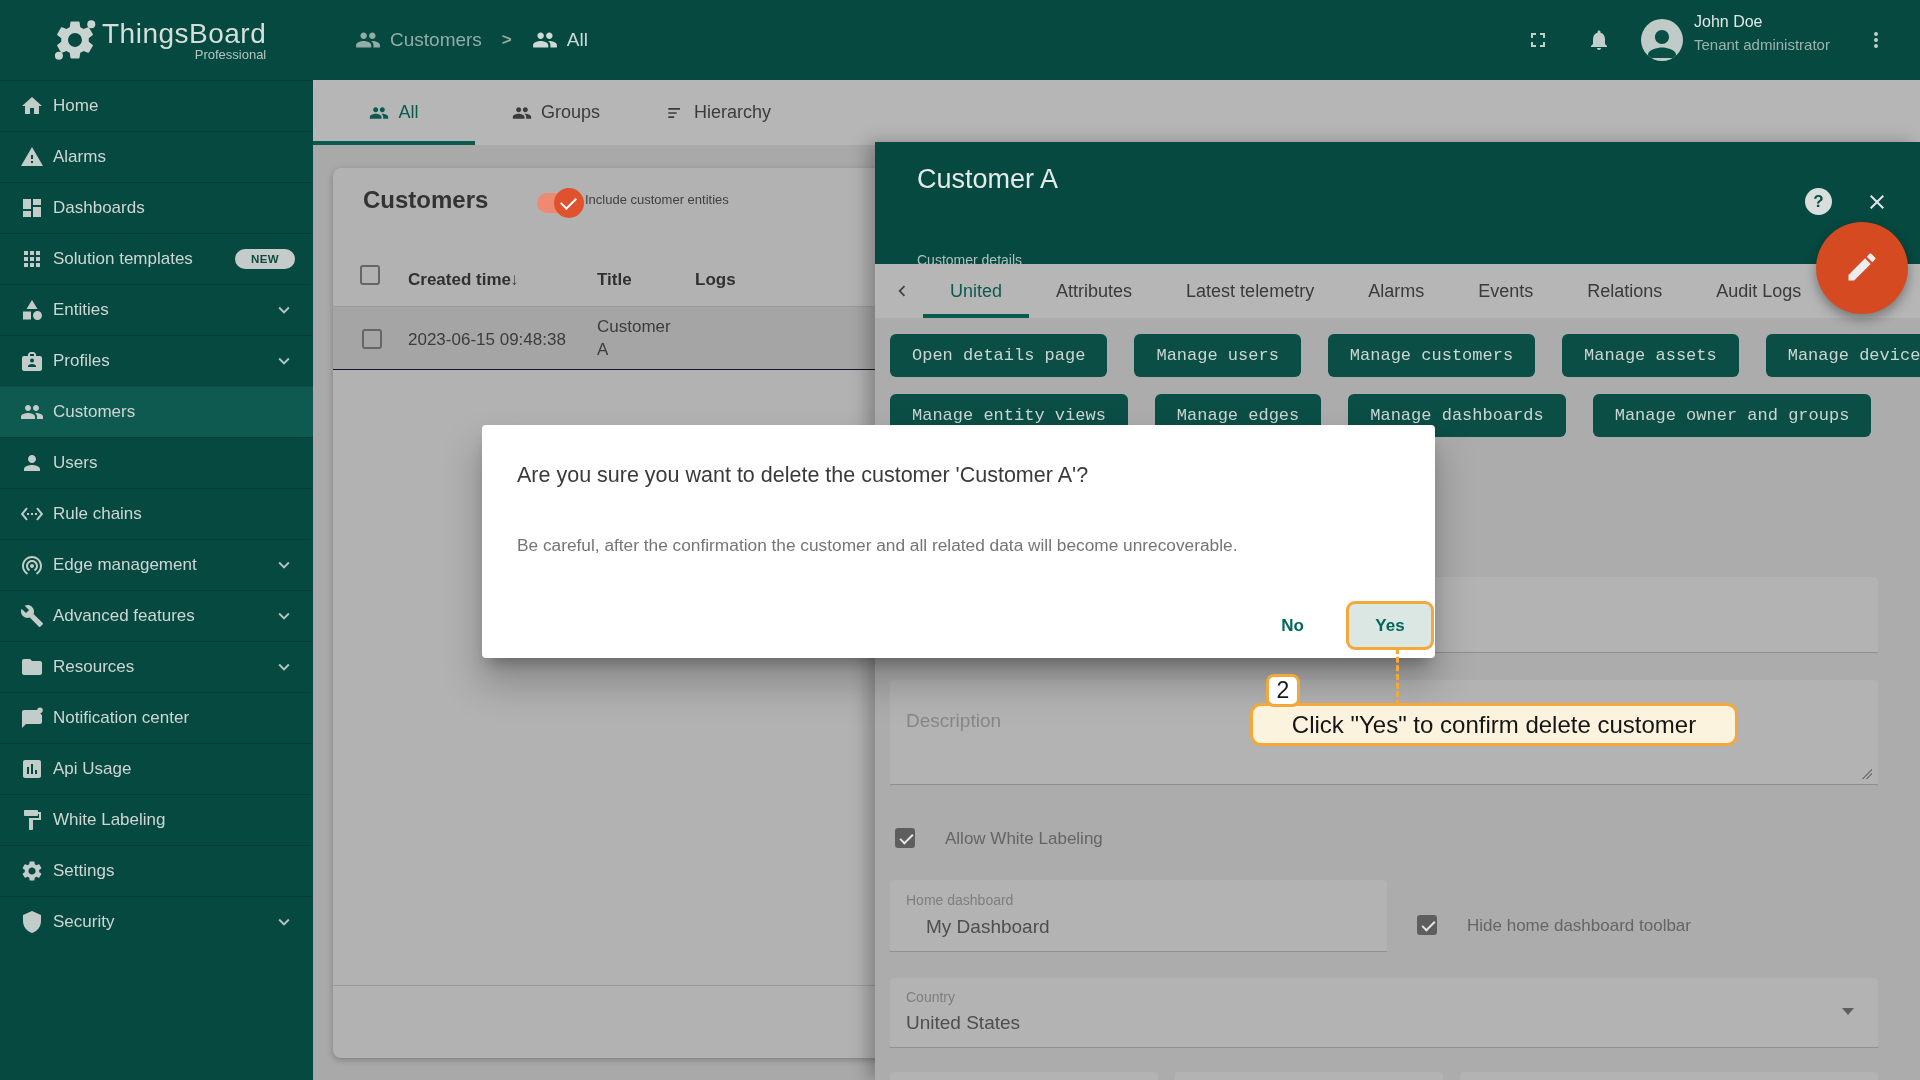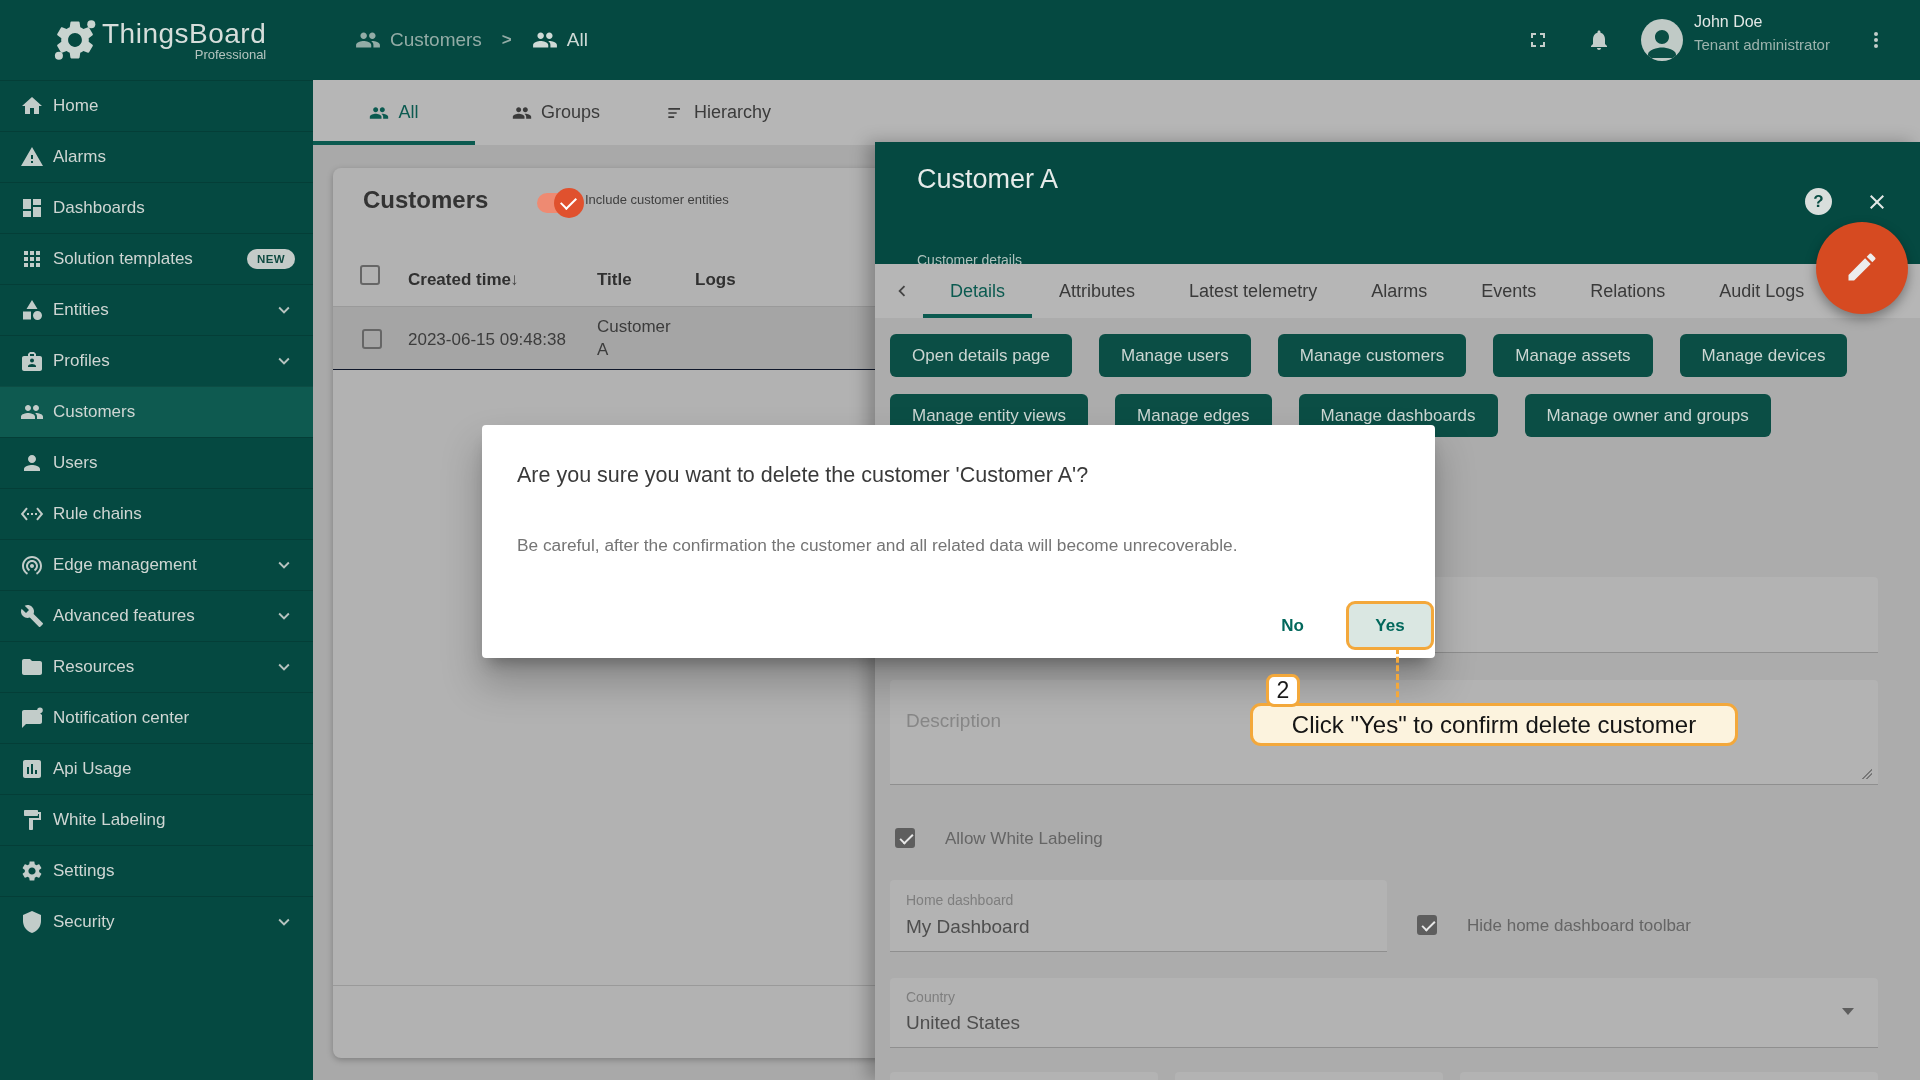--- a/index.html
+++ b/index.html
@@ -14,21 +14,21 @@
   .logo-text { margin-left:4px; display:flex; flex-direction:column; }
   .logo-name { font-size:28px; color:#D6DEDB; letter-spacing:.5px; }
   .logo-edition { font-size:13px; color:#B4C4BF; align-self:flex-end; margin-top:-3px; }
   .side-item { height:51px; display:flex; align-items:center; padding:0 18px 0 20px;
                border-top:1px solid rgba(0,0,0,.14); color:#CFD6D3; font-size:17px; cursor:pointer; }
   .side-item.selected { background:#0E5A50; }
   .side-icon { width:24px; height:24px; fill:#C2CCC9; flex:none; }
   .side-label { margin-left:9px; flex:1; white-space:nowrap; }
   .side-chevron { width:22px; height:22px; fill:#B7C3BF; flex:none; }
   .new-badge { background:#C4CBC8; color:#0F4A41; font-size:11.5px; font-weight:bold;
-               padding:4px 10px; border-radius:11px; letter-spacing:.4px; }
+               padding:4px 16px; border-radius:11px; letter-spacing:.4px; }
 
   
   .topbar { position:absolute; left:313px; top:0; width:1607px; height:80px; background:#054941; z-index:14; }
   .crumbs { position:absolute; left:42px; top:0; height:80px; display:flex; align-items:center; }
   .crumb { display:flex; align-items:center; gap:9px; font-size:19px; }
   .crumb svg { width:26px; height:26px; }
   .crumb.dim { color:#93ACA6; } .crumb.dim svg { fill:#93ACA6; }
   .crumb.bright { color:#CFDAD6; } .crumb.bright svg { fill:#CFDAD6; }
   .crumb-sep { color:#93ACA6; font-size:17px; margin:0 20px; font-weight:bold; }
   .tb-icon { position:absolute; top:28px; width:24px; height:24px; fill:#C3CDCA; cursor:pointer; }
@@ -84,21 +84,21 @@
   .close-btn { position:absolute; left:990px; top:48px; width:24px; height:24px; fill:#E3E8E6; cursor:pointer; }
   .ptabs-bar { position:absolute; left:0; top:122px; width:100%; height:54px; background:#B6B6B6; }
   .ptabs { position:absolute; left:48px; top:0; height:54px; display:flex; }
   .ptab { padding:0 27px; height:54px; display:flex; align-items:center; font-size:18px; font-weight:500;
           color:#3A3A3A; cursor:pointer; white-space:nowrap; }
   .ptab.active { color:#0B5A50; border-bottom:4px solid #0B5A50; padding-top:4px; }
   .pchev { position:absolute; top:16px; width:22px; height:22px; fill:#444; cursor:pointer; }
   .panel-body { position:absolute; left:0; top:176px; width:100%; height:762px; background:#ACACAC; overflow:hidden; }
   .btn-row { position:absolute; left:15px; display:flex; gap:27px; }
   .mbtn { height:43px; background:#0B4E45; color:#CBD6D2; border:none; border-radius:6px;
-          font-size:17px; font-weight:500; font-family:Liberation Sans, sans-serif; padding:0 22px; cursor:pointer; white-space:nowrap; }
+          font-size:17px; font-weight:500; font-family:Liberation Mono, monospace; padding:0 22px; cursor:pointer; white-space:nowrap; }
   .field { position:absolute; background:#B3B3B3; border-bottom:1px solid #8F8F8F; border-radius:4px 4px 0 0; }
   .field-label { position:absolute; left:16px; font-size:14px; color:#7E7E7E; }
   .field-value { position:absolute; left:16px; font-size:19px; color:#4E4E4E; }
   .resize-handle { position:absolute; right:6px; bottom:5px; width:10px; height:10px;
       background:linear-gradient(135deg, transparent 50%, #777 50%, #777 57%, transparent 57%,
                  transparent 70%, #777 70%, #777 77%, transparent 77%); }
   .cb-label { position:absolute; font-size:17px; color:#656565; }
   .dd-arrow { position:absolute; right:24px; top:30px; width:0; height:0;
               border-left:6px solid transparent; border-right:6px solid transparent; border-top:7px solid #5E5E5E; }
   .stub { position:absolute; height:10px; background:#B3B3B3; border-radius:4px 4px 0 0; }
@@ -360,21 +360,21 @@
       <div class="help-btn">?</div>
       <svg class="close-btn" viewBox="0 0 24 24">
           <path d="M19 6.41 17.59 5 12 10.59 6.41 5 5 6.41 10.59 12 5 17.59 6.41 19 12 13.41 17.59 19 19 17.59 13.41 12z"></path>
         </svg>
     </div>
     <div class="ptabs-bar">
       <svg class="pchev" style="left:16px" viewBox="0 0 24 24">
           <path d="M15.41 7.41 14 6l-6 6 6 6 1.41-1.41L10.83 12z"></path>
         </svg>
       <div class="ptabs" id="ptabs">
-          <div class="ptab active">Details</div>
+          <div class="ptab active">United</div>
           <div class="ptab">Attributes</div>
           <div class="ptab">Latest telemetry</div>
           <div class="ptab">Alarms</div>
           <div class="ptab">Events</div>
           <div class="ptab">Relations</div>
           <div class="ptab">Audit Logs</div>
         </div>
       <svg class="pchev" style="left:1008px" viewBox="0 0 24 24">
           <path d="M10 6 8.59 7.41 13.17 12l-4.58 4.59L10 18l6-6z"></path>
         </svg>
@@ -399,21 +399,21 @@
       <div class="field" style="left:15px; top:362px; width:988px; height:105px;">
         <span class="field-label" style="top:30px; font-size:19px; color:#878787;">Description</span>
         <span class="resize-handle"></span>
       </div>
 
       <span class="cb checked" style="left:20px; top:510px;"></span>
       <span class="cb-label" style="left:70px; top:511px;">Allow White Labeling</span>
 
       <div class="field" style="left:15px; top:562px; width:497px; height:72px;">
         <span class="field-label" style="top:12px;">Home dashboard</span>
-        <span class="field-value" style="top:36px;">My Dashboard</span>
+        <span class="field-value" style="top:36px;margin-left:20px;">My Dashboard</span>
       </div>
       <span class="cb checked" style="left:542px; top:597px;"></span>
       <span class="cb-label" style="left:592px; top:598px;">Hide home dashboard toolbar</span>
 
       <div class="field" style="left:15px; top:660px; width:988px; height:70px;">
         <span class="field-label" style="top:11px;">Country</span>
         <span class="field-value" style="top:34px;">United States</span>
         <span class="dd-arrow"></span>
       </div>
 

